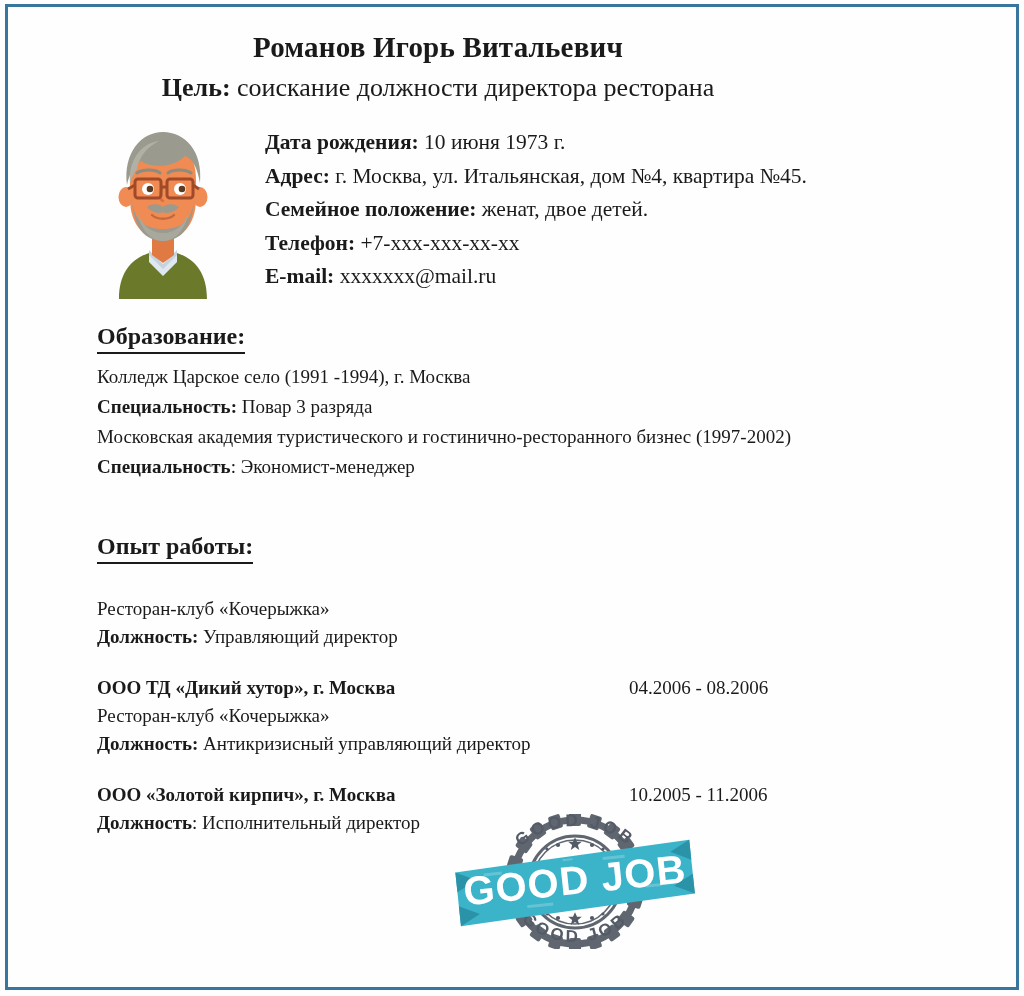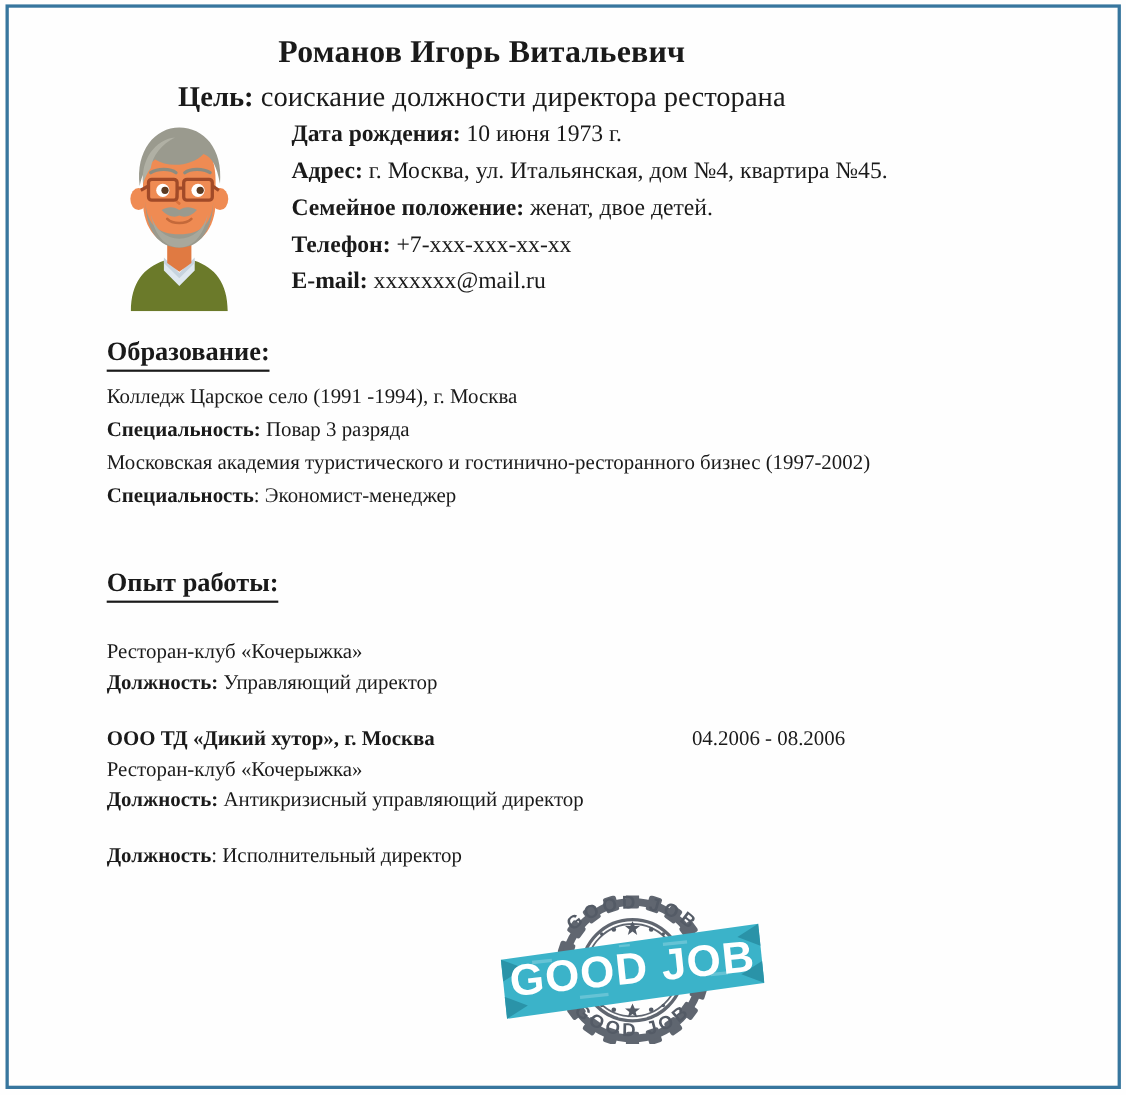--- a/index.html
+++ b/index.html
@@ -49,21 +49,22 @@
     text-align: center;
     font-size: 26px;
     margin: 9px 0 0 0;
     padding: 0 60px;
   }
   .doc-subtitle b { font-weight: bold; }
 
   
   .personal {
     display: flex;
-    align-items: flex-start;
+    align-items: center;
+    margin-top: 16px;
     padding-left: 97px;
   }
   .avatar-wrap {
     width: 150px;
     flex: 0 0 150px;
     padding-top: 4px;
   }
   .avatar {
     display: block;
     width: 132px;
@@ -265,20 +266,24 @@
           <div class="job-company">ООО ТД «Дикий хутор», г. Москва</div>
           <div class="job-dates">04.2006 - 08.2006</div>
         </div>
         <div class="job-venue">Ресторан-клуб «Кочерыжка»</div>
         <div class="job-role">
           <span class="lbl">Должность:</span><span> Антикризисный управляющий директор</span>
         </div>
       </div>
 
       <div class="job">
+        <div class="job-head">
+          <div class="job-company">ООО «Золотой кирпич», г. Москва</div>
+          <div class="job-dates">10.2005 - 11.2006</div>
+        </div>
         <div class="job-role">
           <span class="lbl">Должность</span><span>: Исполнительный директор</span>
         </div>
       </div>
 
     </div>
   </div>
 
   <div class="stamp">
     <svg viewBox="0 0 240 135">

